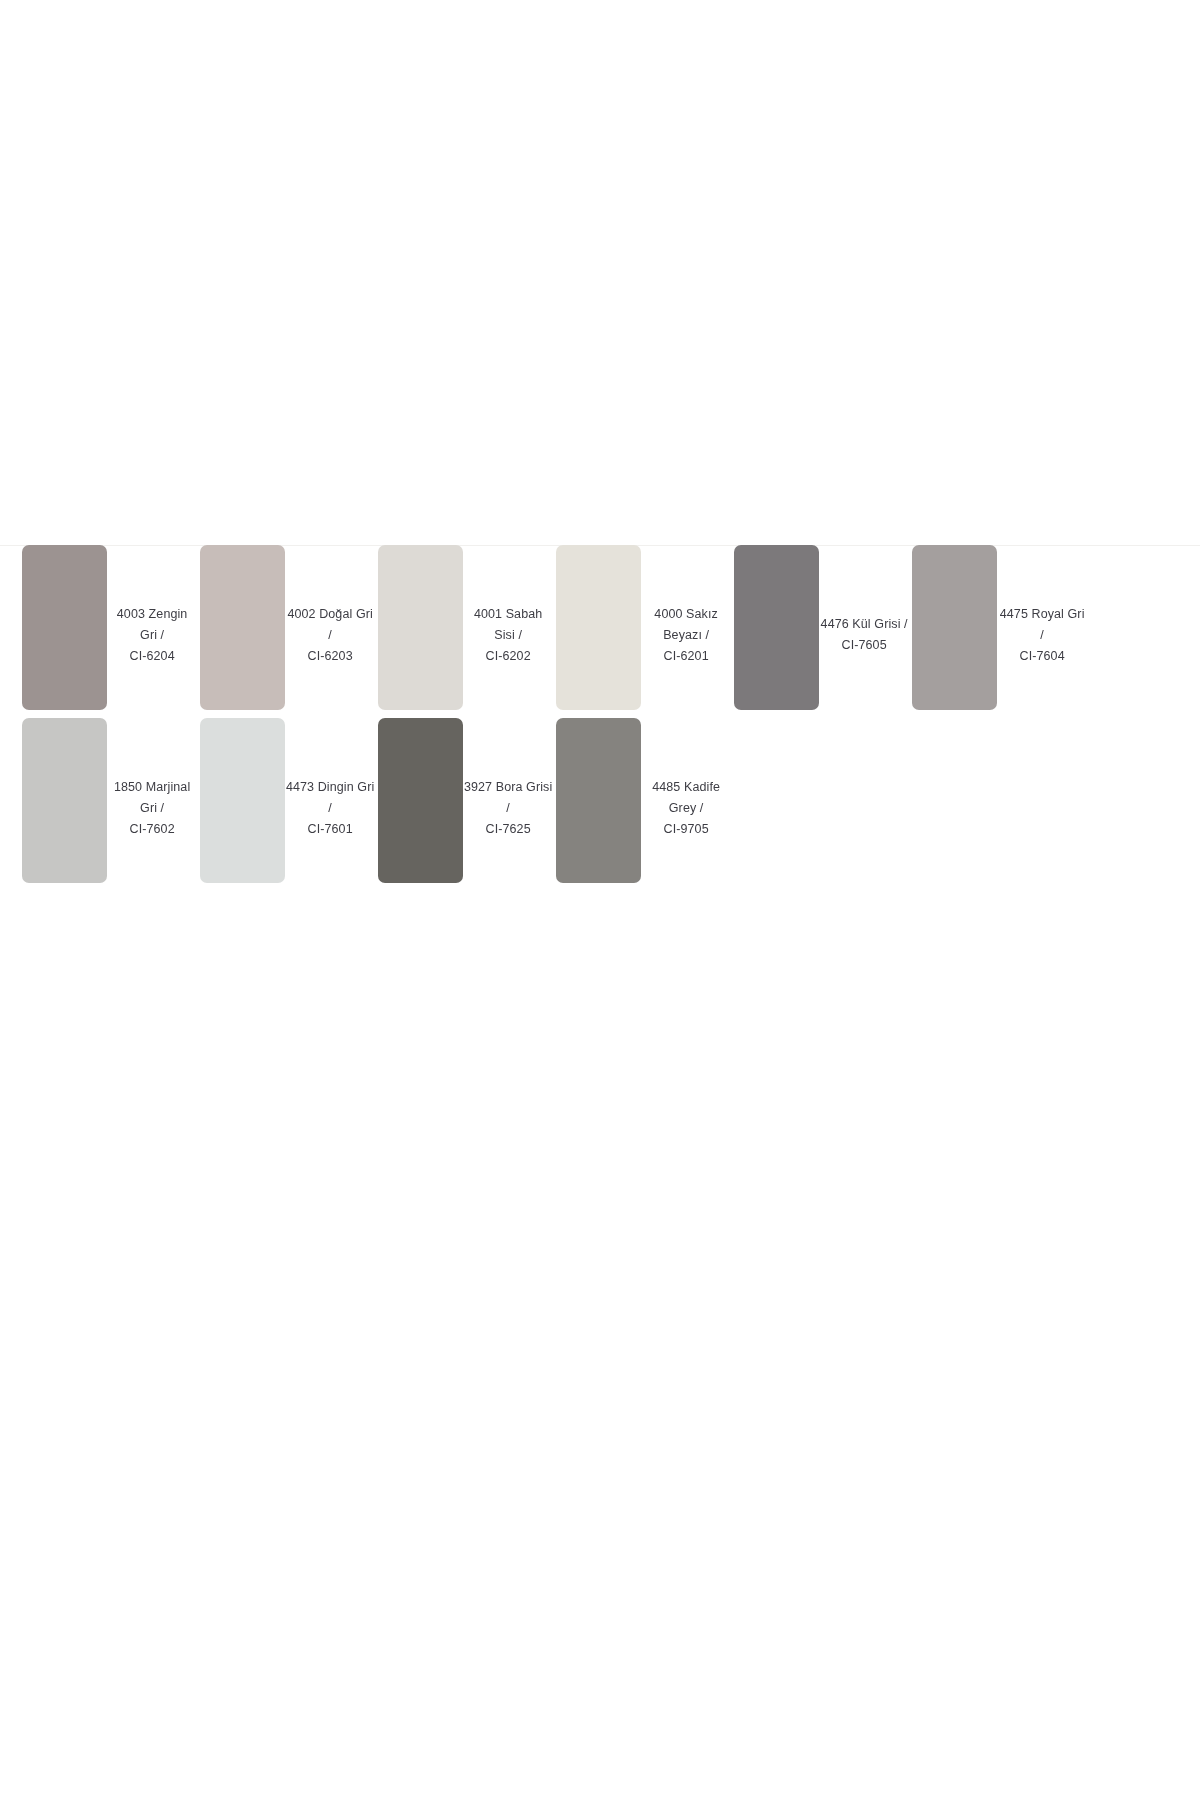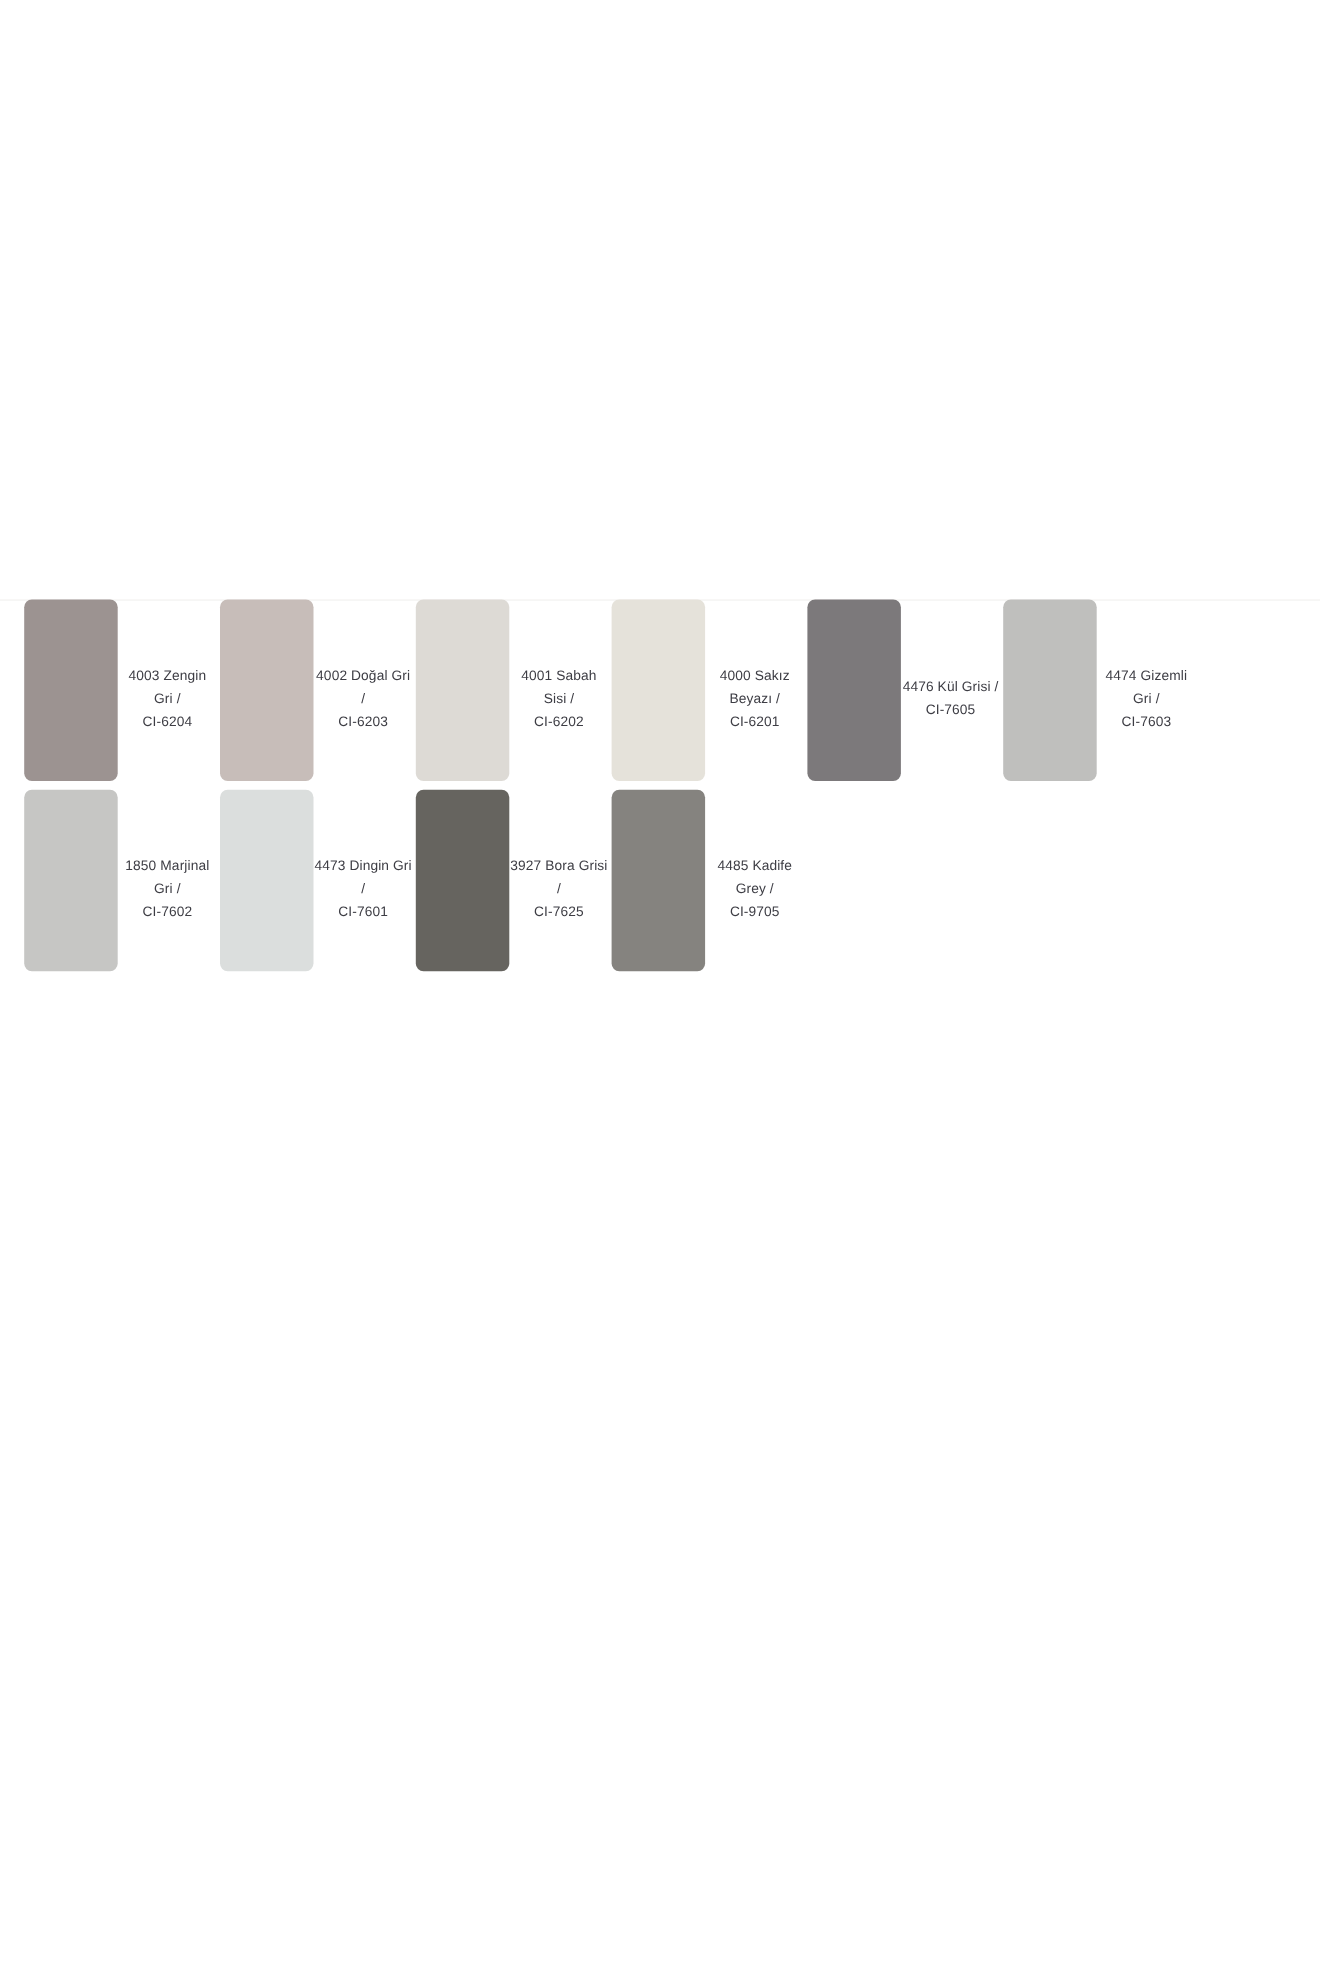--- a/index.html
+++ b/index.html
@@ -99,23 +99,23 @@
         <div class="swatch-chip" style="background-color: rgb(229, 226, 218);"></div>
         <div class="swatch-label">4000 Sakız Beyazı /
 CI-6201</div>
       </div>
       <div class="swatch-cell">
         <div class="swatch-chip" style="background-color: rgb(124, 121, 123);"></div>
         <div class="swatch-label">4476 Kül Grisi /
 CI-7605</div>
       </div>
       <div class="swatch-cell">
-        <div class="swatch-chip" style="background-color: rgb(191, 191, 189);"></div>
-        <div class="swatch-label">4474 Gizemli Gri /
-CI-7603</div>
+        <div class="swatch-chip" style="background-color: rgb(164, 159, 158);"></div>
+        <div class="swatch-label">4475 Royal Gri /
+CI-7604</div>
       </div>
       <div class="swatch-cell">
         <div class="swatch-chip" style="background-color: rgb(198, 198, 196);"></div>
         <div class="swatch-label">1850 Marjinal Gri /
 CI-7602</div>
       </div>
       <div class="swatch-cell">
         <div class="swatch-chip" style="background-color: rgb(219, 222, 221);"></div>
         <div class="swatch-label">4473 Dingin Gri /
 CI-7601</div>

